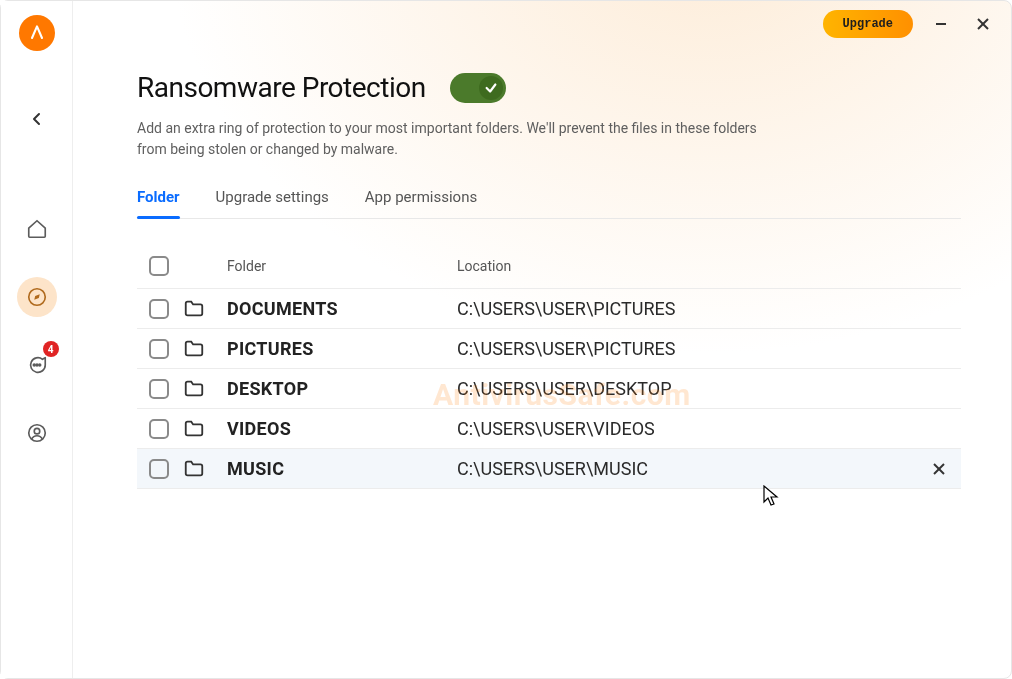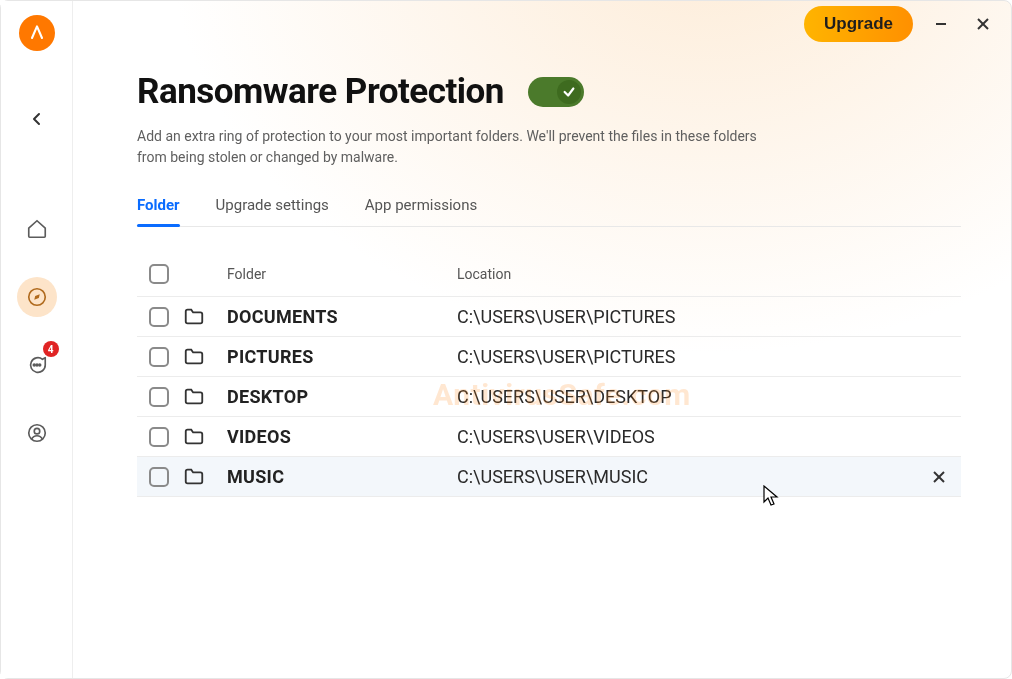--- a/index.html
+++ b/index.html
@@ -33,26 +33,27 @@
     display: flex;
     align-items: center;
     justify-content: flex-end;
     gap: 14px;
     padding-right: 14px;
   }
   .upgrade-btn {
     background: linear-gradient(90deg, #ffb400 0%, #ff9000 100%);
     border: none;
     border-radius: 20px;
-    height: 36px;
+    height: 28px;
     padding: 0 20px;
     font-weight: 700;
-    font-size: 17px;
+    font-size: 12px;
     color: #1e1e1e;
     cursor: pointer;
+    font-family: Liberation Mono, monospace;
   }
   .win-btn {
     width: 28px; height: 28px;
     display: flex; align-items: center; justify-content: center;
     color: #333; cursor: pointer;
   }
 
   
   .sidebar {
     width: 72px;
@@ -110,22 +111,22 @@
   .main {
     flex: 1;
     padding: 70px 50px 0 64px;
     position: relative;
   }
   .page-title-row {
     display: flex; align-items: center; gap: 24px;
   }
   h1 {
     margin: 0;
-    font-size: 35px;
-    font-weight: 700;
+    font-size: 28px;
+    font-weight: 400;
     letter-spacing: -0.5px;
     color: #111;
   }
   .toggle {
     width: 56px; height: 30px;
     border-radius: 16px;
     background: #4b7a2b;
     position: relative;
     cursor: pointer;
   }

